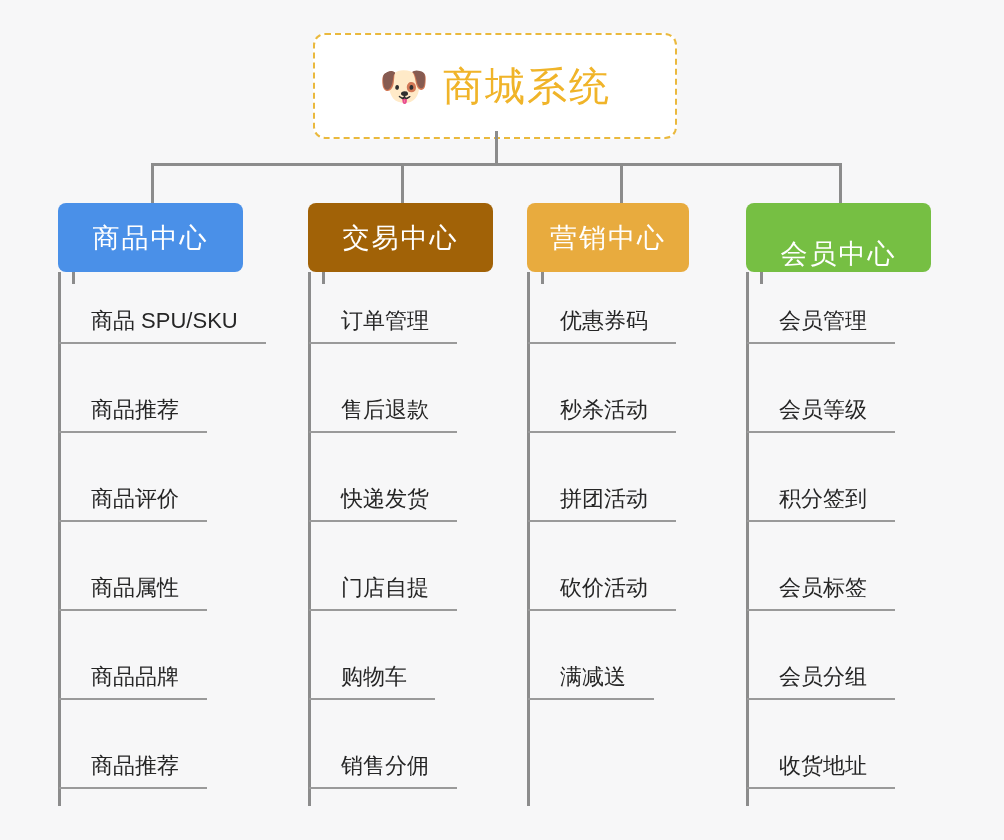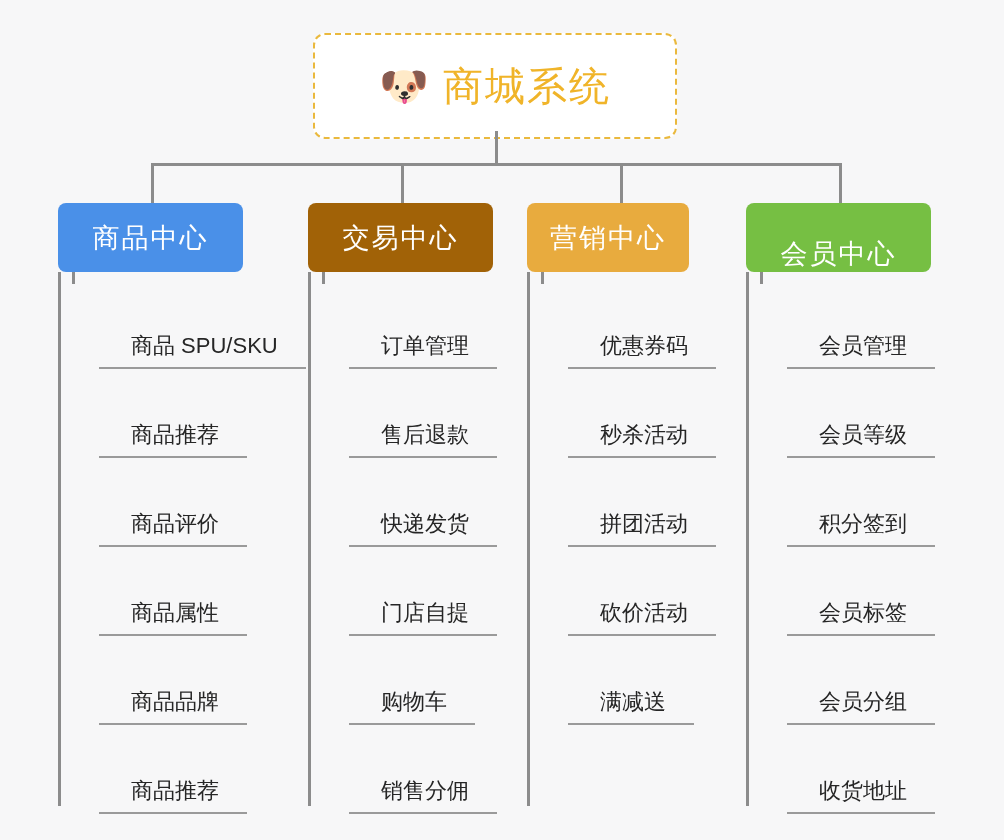--- a/index.html
+++ b/index.html
@@ -86,22 +86,21 @@
     position: absolute;
     left: 0;
     top: 0;
     width: 3px;
     background: #8c8c8c;
   }
   .leaf {
     position: relative;
     height: 89px;
     display: flex;
-    align-items: flex-end;
-    padding-left: 40px;
+    align-items: center;
   }
   .leaf-inner {
     display: inline-block;
     margin-left: 1px;
     padding: 0 28px 6px 32px;
     border-bottom: 2px solid #9a9a9a;
     font-size: 22px;
     color: #262626;
     white-space: nowrap;
     line-height: 30px;

